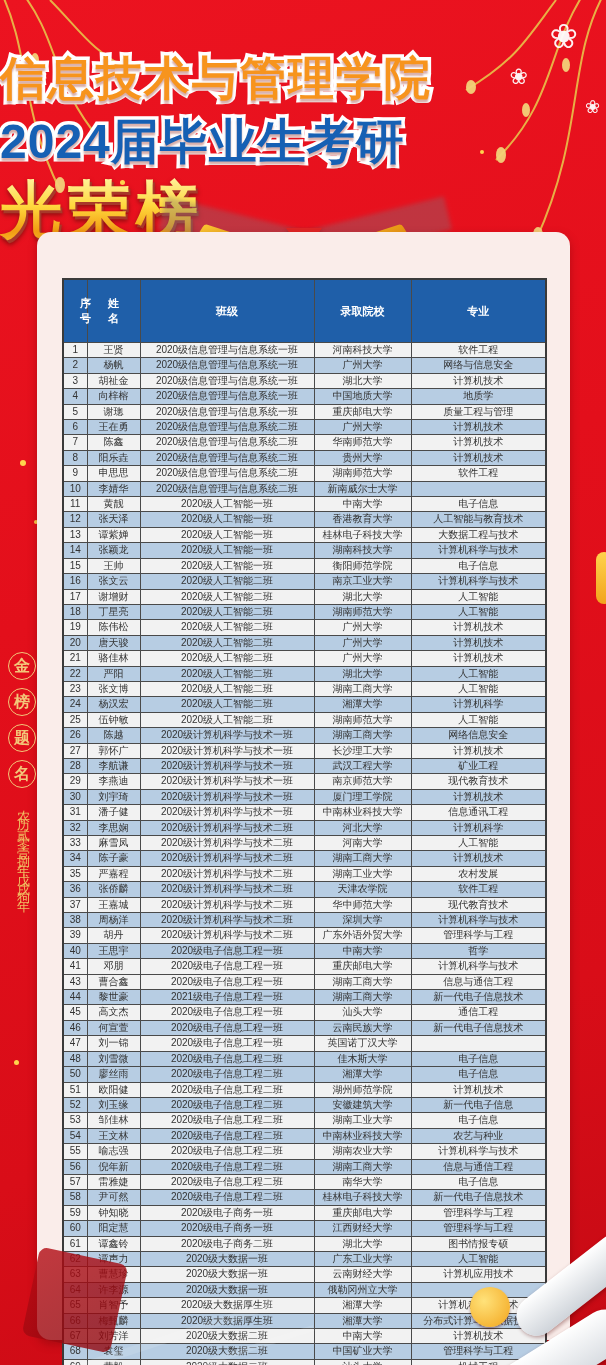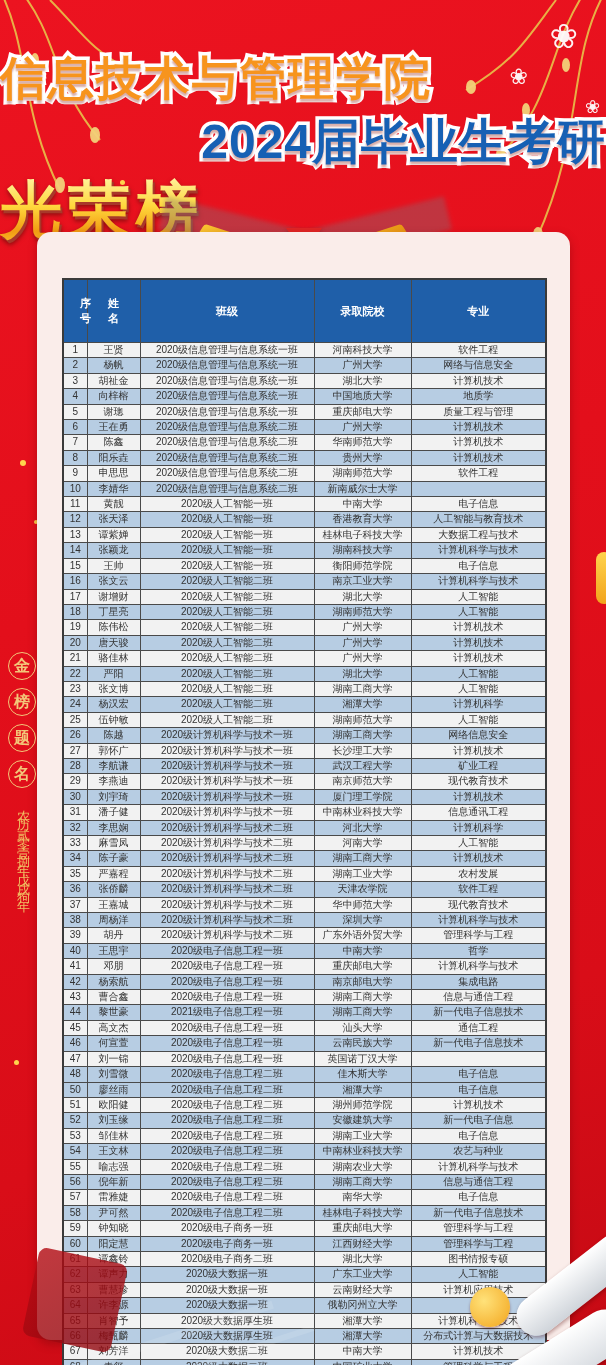--- a/index.html
+++ b/index.html
@@ -4,21 +4,21 @@
 <style>
   html,body{margin:0;padding:0;}
   body{font-family:"Liberation Sans","DejaVu Sans",sans-serif;}
   .poster{position:relative;width:606px;height:1365px;overflow:hidden;
     background:linear-gradient(160deg,#ec1320 0%,#e30f1b 40%,#d90d18 75%,#c50a14 100%);}
   
   .title1{position:absolute;top:48px;left:0;width:100%;text-align:left;
     font-size:46px;font-weight:bold;letter-spacing:2px;color:#f7941d;
     -webkit-text-stroke:7px #ffffff;paint-order:stroke fill;
     text-shadow:0 3px 2px rgba(140,20,10,.35);}
-  .title2{position:absolute;top:110px;left:0;width:100%;text-align:right;
+  .title2{position:absolute;top:110px;left:0;width:100%;text-align:left;
     font-size:48px;font-weight:bold;letter-spacing:1px;color:#1660b4;
     -webkit-text-stroke:7px #ffffff;paint-order:stroke fill;
     text-shadow:0 3px 2px rgba(140,20,10,.35);}
   .banner{position:absolute;top:168px;left:0;width:100%;text-align:left;
     font-size:62px;font-weight:bold;letter-spacing:6px;
     color:#ffd83d;
     background:linear-gradient(#fff3a0 10%,#ffd83d 45%,#f29c13 75%,#ffcf3a 100%);
     -webkit-background-clip:text;background-clip:text;-webkit-text-fill-color:transparent;
     filter:drop-shadow(2px 3px 0 #a8382a) drop-shadow(0 2px 2px rgba(90,10,5,.6));}
   
@@ -417,27 +417,20 @@
           <td>中南大学</td>
           <td>哲学</td>
         </tr>
         <tr class="even">
           <td>41</td>
           <td>邓朋</td>
           <td>2020级电子信息工程一班</td>
           <td>重庆邮电大学</td>
           <td>计算机科学与技术</td>
         </tr>
-        <tr class="odd">
-          <td>42</td>
-          <td>杨索航</td>
-          <td>2020级电子信息工程一班</td>
-          <td>南京邮电大学</td>
-          <td>集成电路</td>
-        </tr>
         <tr class="even">
           <td>43</td>
           <td>曹合鑫</td>
           <td>2020级电子信息工程一班</td>
           <td>湖南工商大学</td>
           <td>信息与通信工程</td>
         </tr>
         <tr class="odd">
           <td>44</td>
           <td>黎世豪</td>

